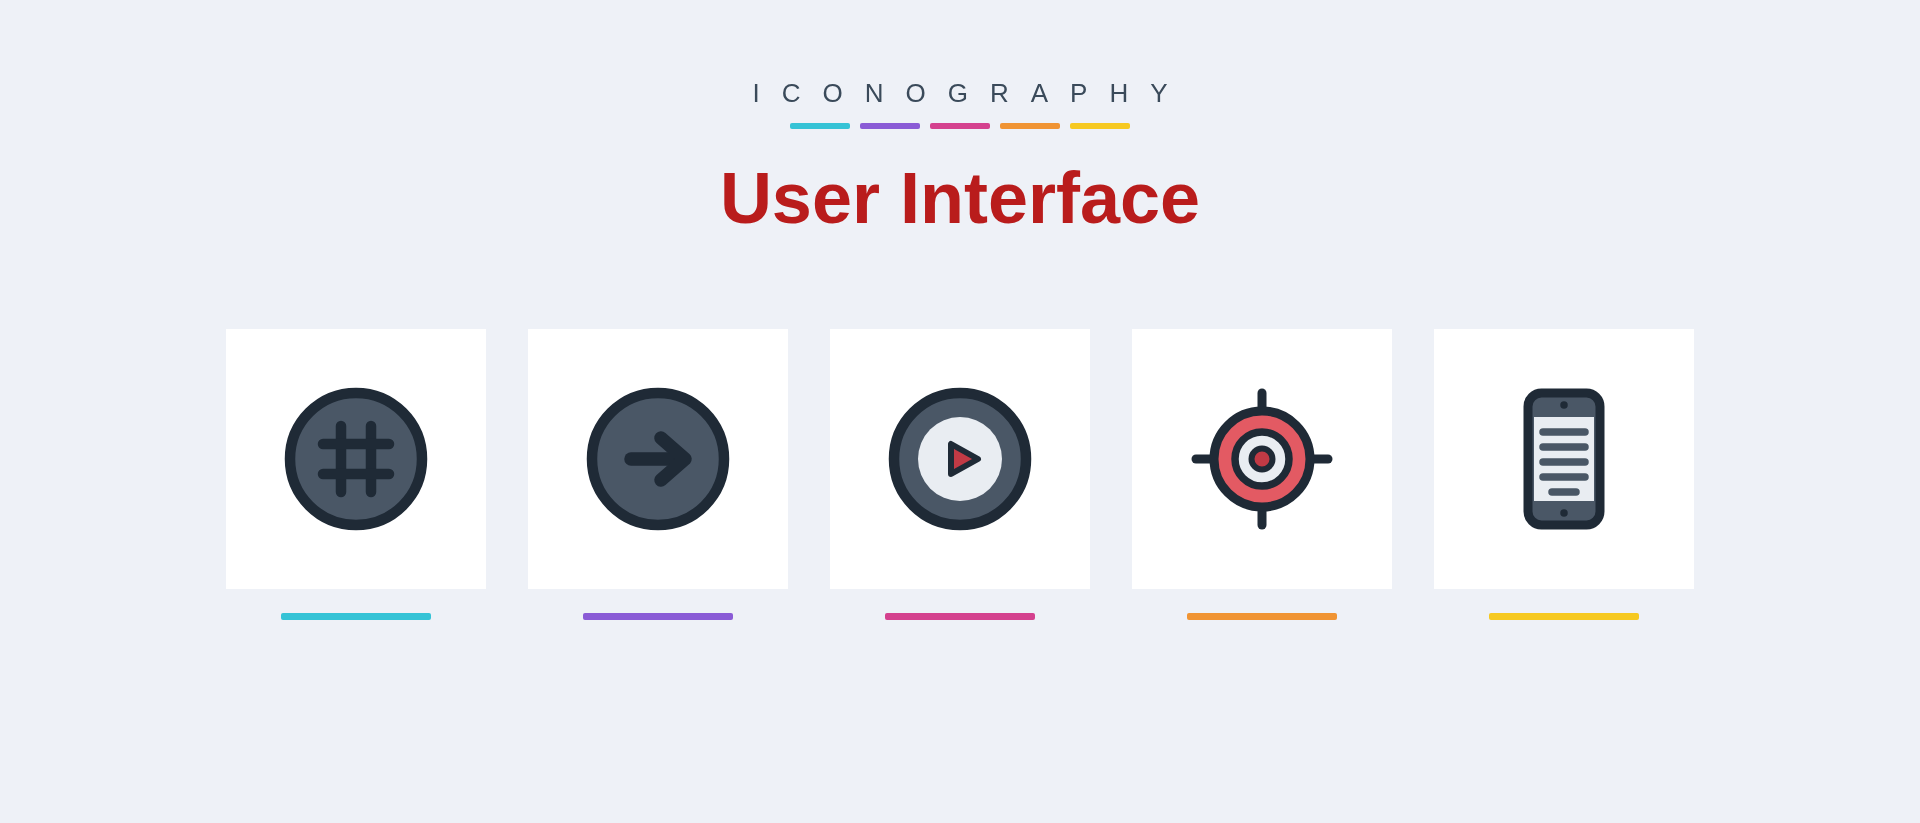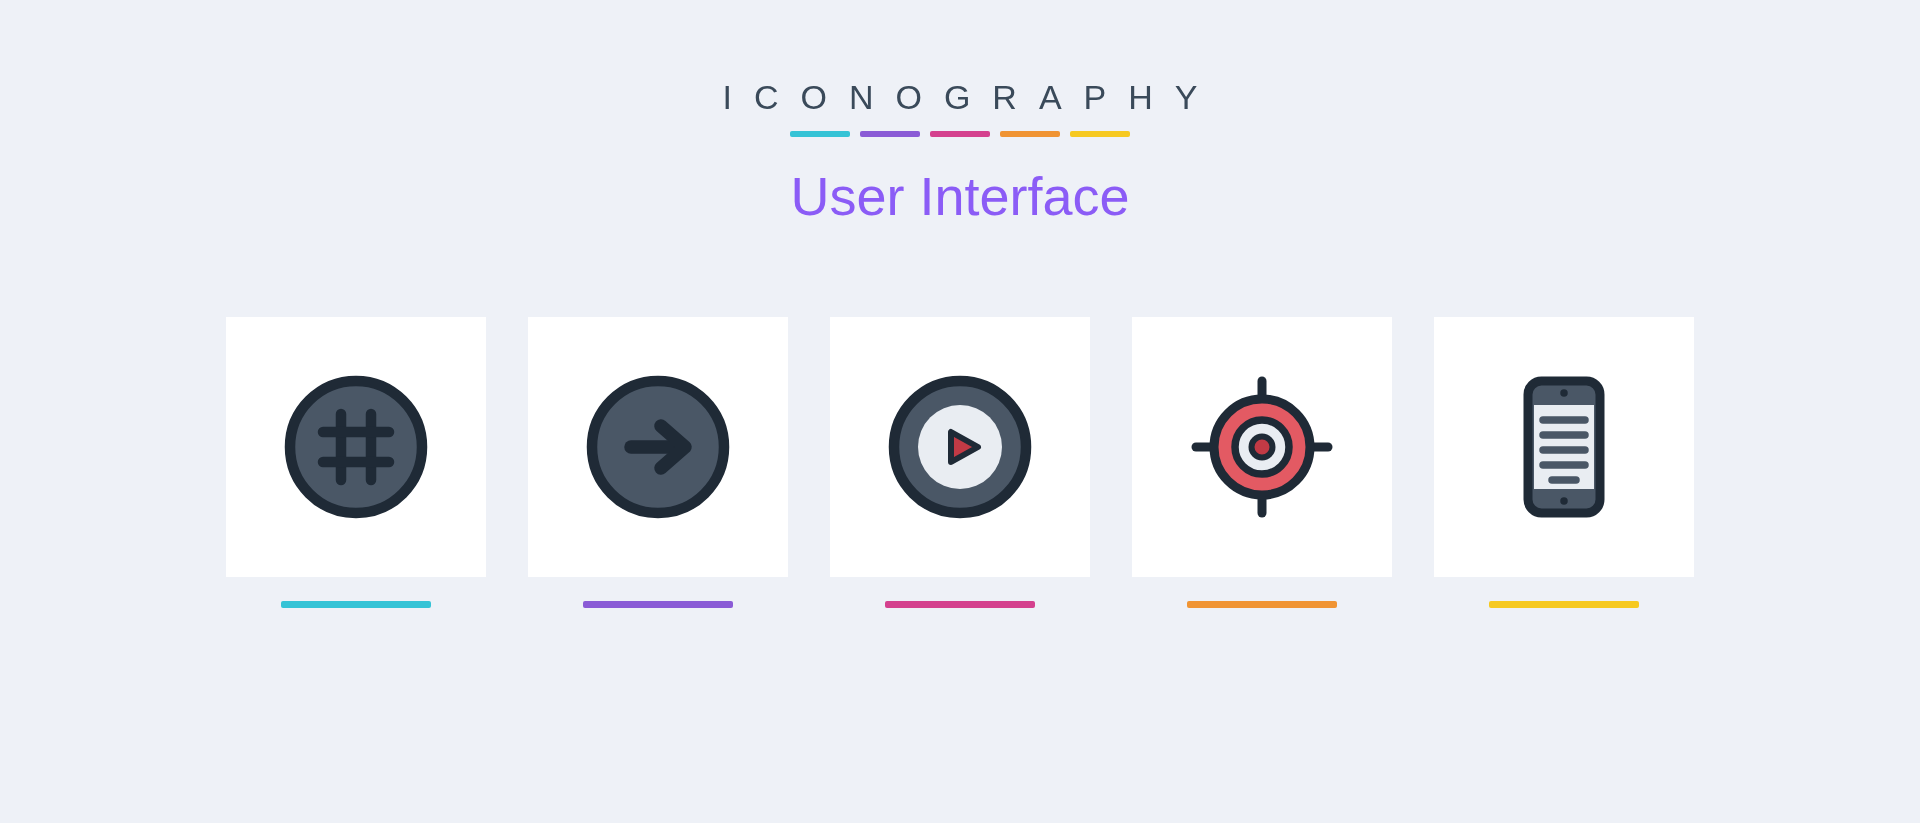--- a/index.html
+++ b/index.html
@@ -11,41 +11,41 @@
     flex-direction: column;
     align-items: center;
   }
   .header {
     margin-top: 78px;
     display: flex;
     flex-direction: column;
     align-items: center;
   }
   .brand {
-    font-size: 34px;
+    font-size: 26px;
     letter-spacing: 22px;
     color: #3a4a5a;
     font-weight: 500;
     text-align: right;
     padding-left: 22px;
   }
   .brand-underline {
     display: flex;
     gap: 10px;
     margin-top: 14px;
   }
   .brand-underline span {
     width: 60px;
     height: 6px;
     border-radius: 2px;
   }
   .title {
-    font-size: 54px;
-    color: #8b5cf6;
-    font-weight: 400;
+    font-size: 72px;
+    color: #b91c1c;
+    font-weight: 700;
     margin-top: 28px;
   }
   .icon-row {
     margin-top: 90px;
     display: flex;
     gap: 42px;
   }
   .icon-col {
     display: flex;
     flex-direction: column;

